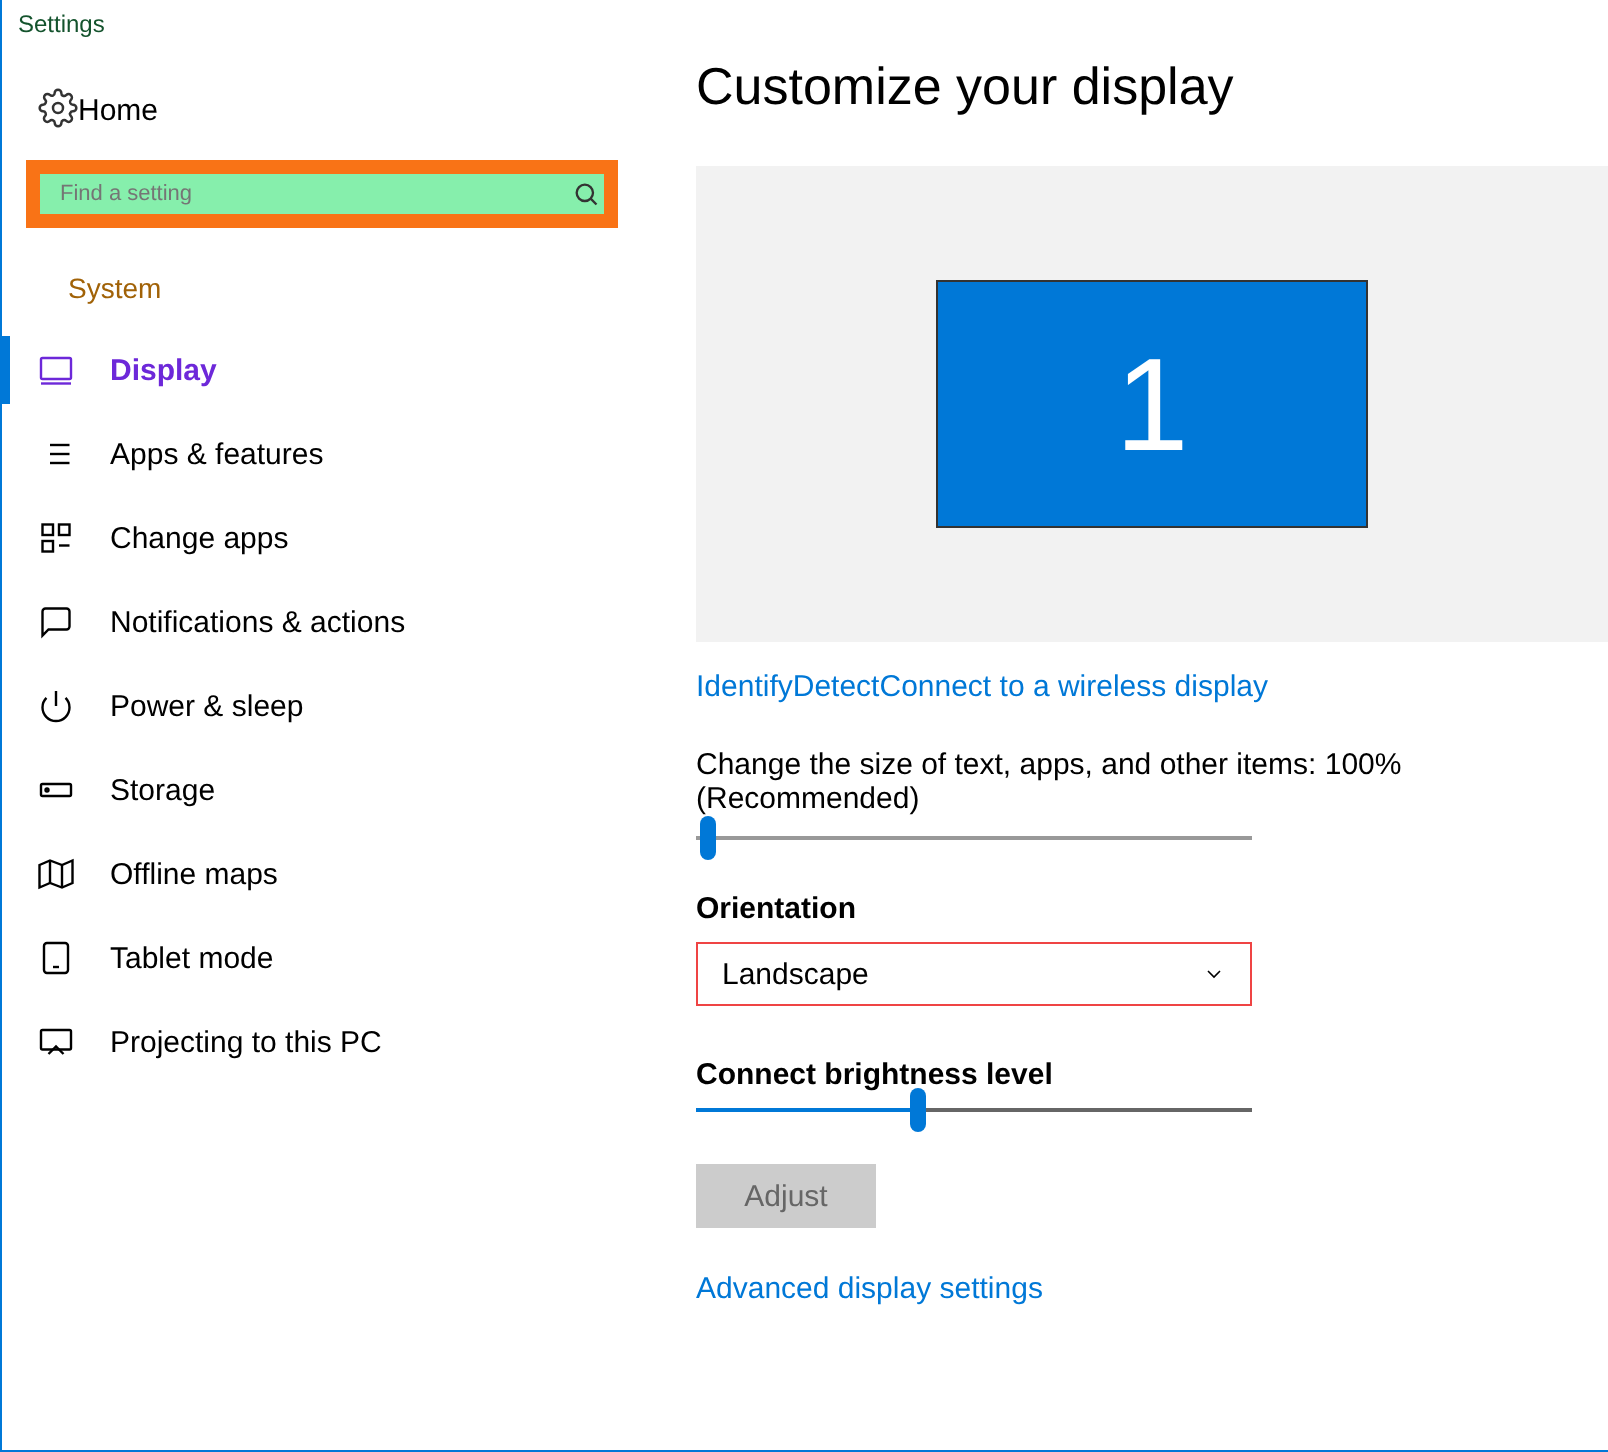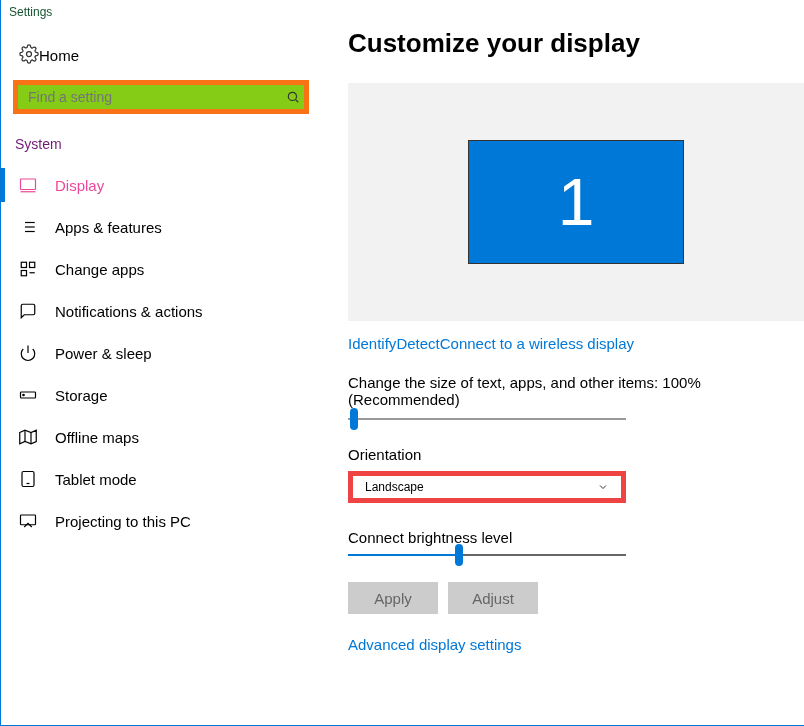--- a/index.html
+++ b/index.html
@@ -39,71 +39,73 @@
   .gear-icon { width: 20px; height: 20px; color:#333; }
   .home-label { font-size: 15px; }
   .search-wrap {
     position: relative;
     margin: 0 6px 18px 0;
   }
   .search-input {
     width: 296px;
     height: 34px;
     padding: 6px 34px 6px 10px;
-    font-size: 14px;
-    border: 5px solid #f97316;
+    font-size: 11px;
+    border: 7px solid #f97316;
     font-family: inherit;
     color: #555;
-    background: #84cc16;
+    background: #86efac;
   }
   .search-icon {
     position: absolute;
     right: 12px;
     top: 50%;
     transform: translateY(-50%);
     width: 14px; height: 14px;
     color:#333;
   }
   .group-label {
     font-size: 14px;
-    color: #701a75;
+    color: #a16207;
     padding: 4px 2px 12px 2px;
+    margin-left: 19px;
   }
   .nav-item {
     display: flex;
     align-items: center;
     gap: 18px;
     padding: 12px 6px 12px 6px;
     cursor: pointer;
     position: relative;
     margin-left: -12px;
     padding-left: 18px;
   }
   .nav-item.active {
-    color: #ec4899;
+    color: #6d28d9;
+    font-weight: bold;
   }
   .nav-item.active::before {
     content: "";
     position: absolute;
     left: 0;
     top: 4px;
     bottom: 4px;
     width: 4px;
     background: #0078d7;
   }
   .nav-icon { width: 18px; height: 18px; flex-shrink:0; }
   .nav-label { font-size: 15px; }
 
   .main {
     flex: 1;
     padding: 4px 0 0 30px;
   }
   .page-title {
     font-size: 26px;
-    font-weight: 700;
+    font-weight: 400;
     margin-bottom: 24px;
   }
   .preview-box {
     width: 456px;
     height: 238px;
     background: #f2f2f2;
     display: flex;
     align-items: center;
     justify-content: center;
     margin-bottom: 14px;
@@ -141,32 +143,32 @@
   }
   .slider-thumb {
     position: absolute;
     width: 8px;
     height: 22px;
     background: #0078d7;
     top: 50%;
     transform: translate(-50%, -50%);
     border-radius: 4px;
   }
-  .field-label { font-size: 15px; margin-bottom: 8px; }
+  .field-label { font-size: 15px; margin-bottom: 8px; font-weight: bold; }
   .select-box {
     width: 278px;
     height: 32px;
-    border: 5px solid #ef4444;
+    border: 1px solid #ef4444;
     display: flex;
     align-items: center;
     justify-content: space-between;
     padding: 0 12px;
     margin-bottom: 26px;
     cursor: pointer;
-    font-size: 12px;
+    font-size: 15px;
   }
   .chev { width: 12px; height: 12px; }
   .btn-row { display: flex; gap: 10px; margin: 6px 0 22px 0; }
   .btn {
     width: 90px;
     height: 32px;
     background: #ccc;
     border: none;
     font-size: 15px;
     font-family: inherit;
@@ -309,19 +311,18 @@
         </svg>
     </div>
 
     <div class="field-label">Connect brightness level</div>
     <div class="slider-track brightness">
       <div class="slider-fill" style="width:40%"></div>
       <div class="slider-thumb" style="left:40%"></div>
     </div>
 
     <div class="btn-row">
-      <button class="btn">Apply</button>
       <button class="btn">Adjust</button>
     </div>
 
     <span class="link">Advanced display settings</span>
   </div>
 </div>
 
 </body></html>

